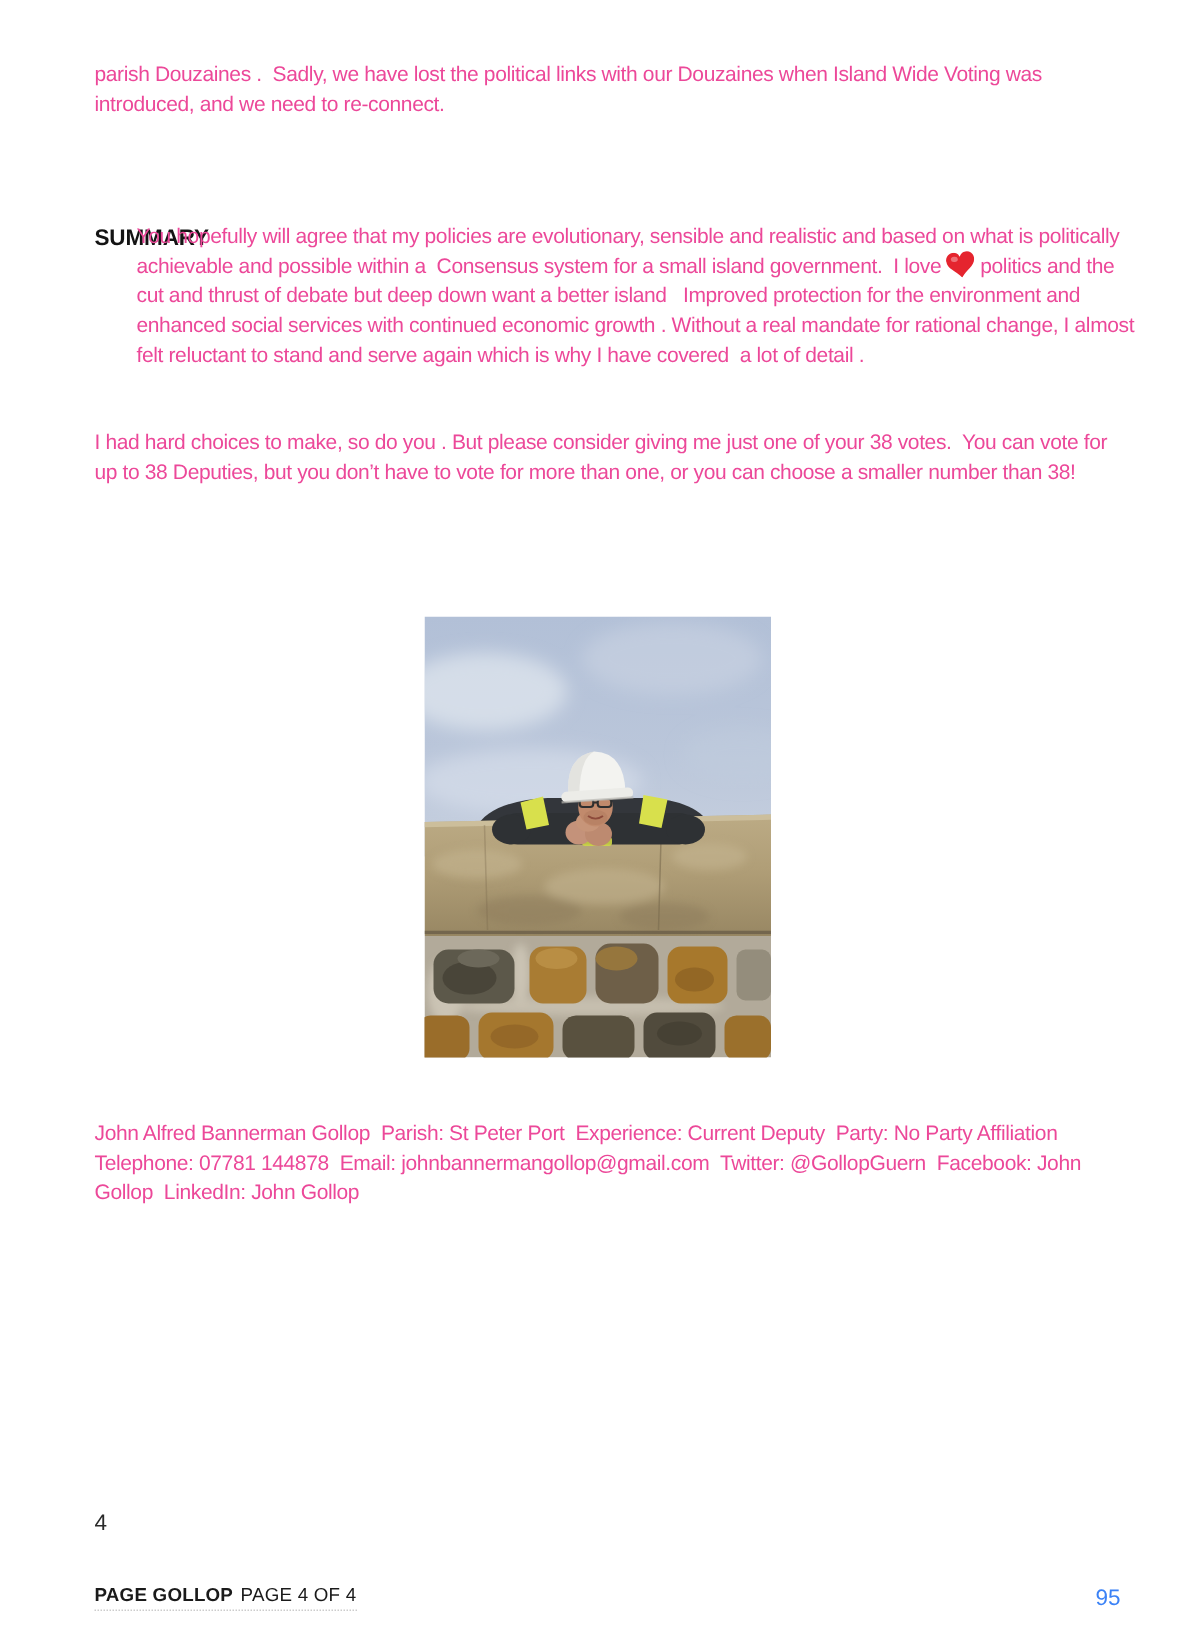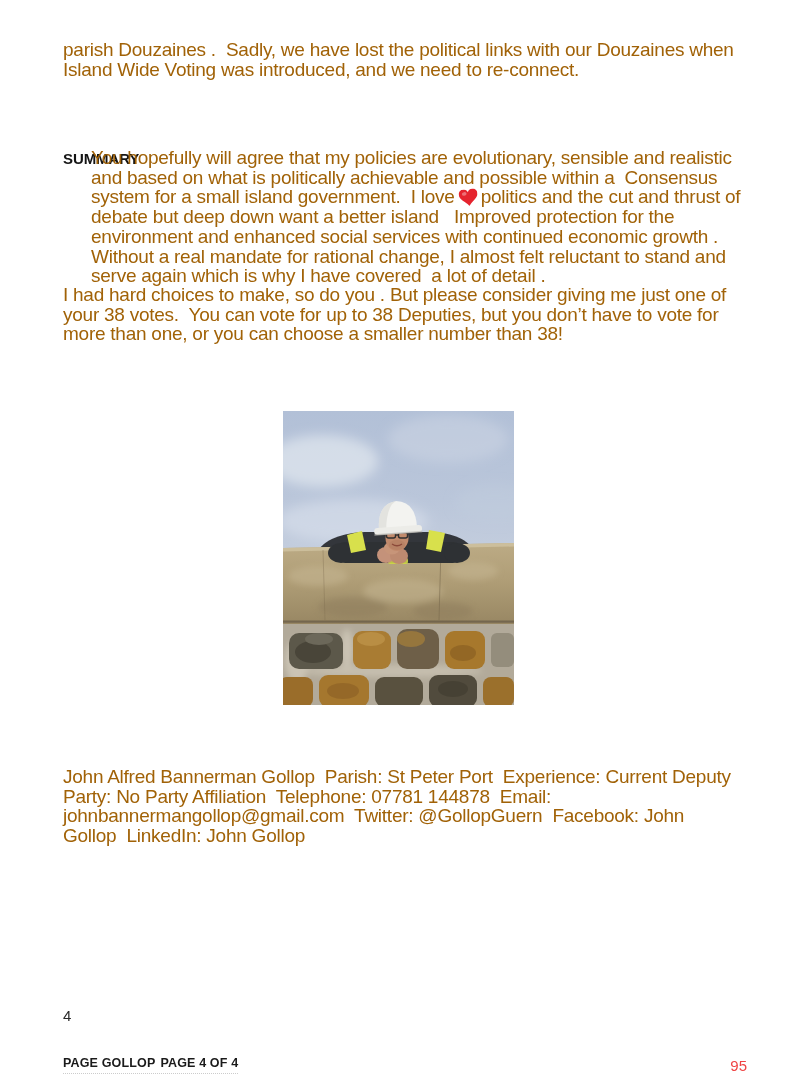--- a/index.html
+++ b/index.html
@@ -2,44 +2,44 @@
 <html><head>
 <meta charset="utf-8">
 <style>
   html,body{margin:0;padding:0;background:#ffffff;}
   .page{
     position:relative;width:786px;height:1087px;background:#ffffff;overflow:hidden;
     font-family:"Liberation Sans","DejaVu Sans",sans-serif;color:#1d1d1d;
   }
   .abs{position:absolute;margin:0;}
   .bodytext{
-    font-size:19px;line-height:19.7px;letter-spacing:-0.25px;
-    white-space:pre-wrap;color:#a16207;
+    font-size:14px;line-height:19.7px;letter-spacing:-0.25px;
+    white-space:pre-wrap;color:#ec4899;
   }
   .heading{
     font-size:15px;font-weight:700;letter-spacing:-0.1px;color:#141414;
   }
   .heart-icon{
     display:inline-block;width:19px;height:17px;vertical-align:-3px;
     margin:0 3px 0 4px;transform:rotate(-7deg);
   }
   .photo-frame{position:absolute;left:283px;top:411px;width:231px;height:294px;}
   .photo-frame svg{display:block;}
   .content-pagenum{font-size:15px;color:#2a2a2a;letter-spacing:-0.2px;}
   .footer-row{
     position:absolute;left:63px;top:1056px;width:684px;
     display:flex;justify-content:space-between;align-items:flex-end;
   }
   .footer-left{
     font-size:12.5px;letter-spacing:0.15px;color:#1a1a1a;
     border-bottom:1px dotted #cccccc;padding-bottom:3px;
   }
   .footer-name{font-weight:700;}
-  .footer-pagelabel{margin-left:5px;font-weight:700;}
-  .pdf-pagenum{font-size:15px;color:#ef4444;}
+  .footer-pagelabel{margin-left:5px;font-weight:400;}
+  .pdf-pagenum{font-size:15px;color:#3b82f6;}
 </style>
 </head>
 <body>
 
 <div class="page">
 
   <p class="abs bodytext" style="left:63px;top:40px;width:672px;">parish Douzaines .  Sadly, we have lost the political links with our Douzaines when Island Wide Voting was introduced, and we need to re-connect.</p>
 
   <h2 class="abs heading" style="left:63px;top:132px;width:400px;margin-top:18px;">SUMMARY</h2>
 
@@ -155,21 +155,21 @@
         <rect x="36" y="264" width="50" height="32" rx="9" fill="#a5772e"></rect>
         <ellipse cx="60" cy="280" rx="16" ry="8" fill="#8a5f24" opacity="0.6"></ellipse>
         <rect x="92" y="266" width="48" height="30" rx="9" fill="#59513f"></rect>
         <rect x="146" y="264" width="48" height="32" rx="9" fill="#514b3d"></rect>
         <ellipse cx="170" cy="278" rx="15" ry="8" fill="#423d31" opacity="0.7"></ellipse>
         <rect x="200" y="266" width="31" height="30" rx="8" fill="#9b702c"></rect>
       </g>
     </svg>
   </div>
 
-  <p class="abs bodytext" style="left:63px;top:767px;width:676px;">John Alfred Bannerman Gollop  Parish: St Peter Port  Experience: Current Deputy  Party: No Party Affiliation  Telephone: 07781 144878  Email: johnbannermangollop@gmail.com  Twitter: @GollopGuern  Facebook: John Gollop  LinkedIn: John Gollop</p>
+  <p class="abs bodytext" style="left:63px;top:746px;width:676px;">John Alfred Bannerman Gollop  Parish: St Peter Port  Experience: Current Deputy  Party: No Party Affiliation  Telephone: 07781 144878  Email: johnbannermangollop@gmail.com  Twitter: @GollopGuern  Facebook: John Gollop  LinkedIn: John Gollop</p>
 
   <div class="abs content-pagenum" style="left:63px;top:1007px;">4</div>
 
   <div class="footer-row">
     <div class="footer-left"><span class="footer-name">PAGE GOLLOP</span><span class="footer-pagelabel">PAGE 4 OF 4</span></div>
     <div class="pdf-pagenum">95</div>
   </div>
 
 </div>
 

